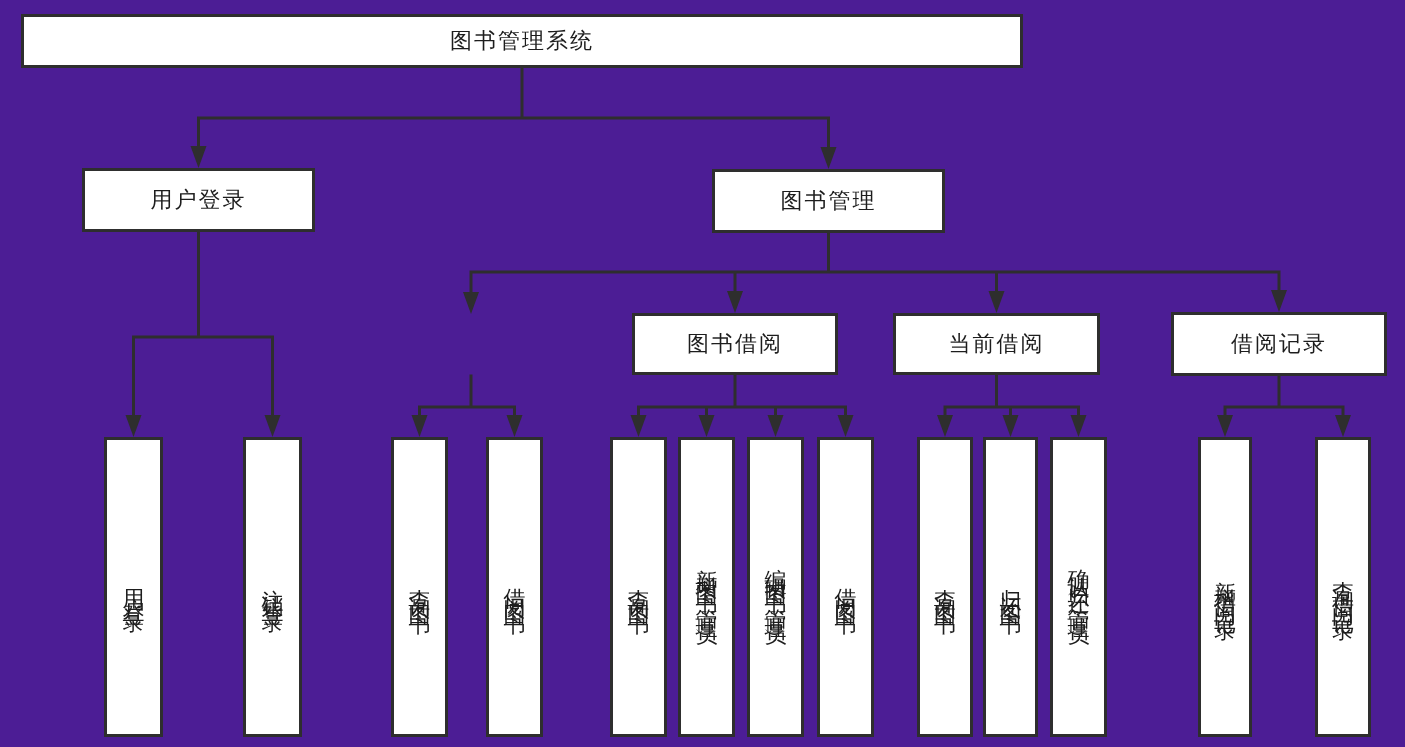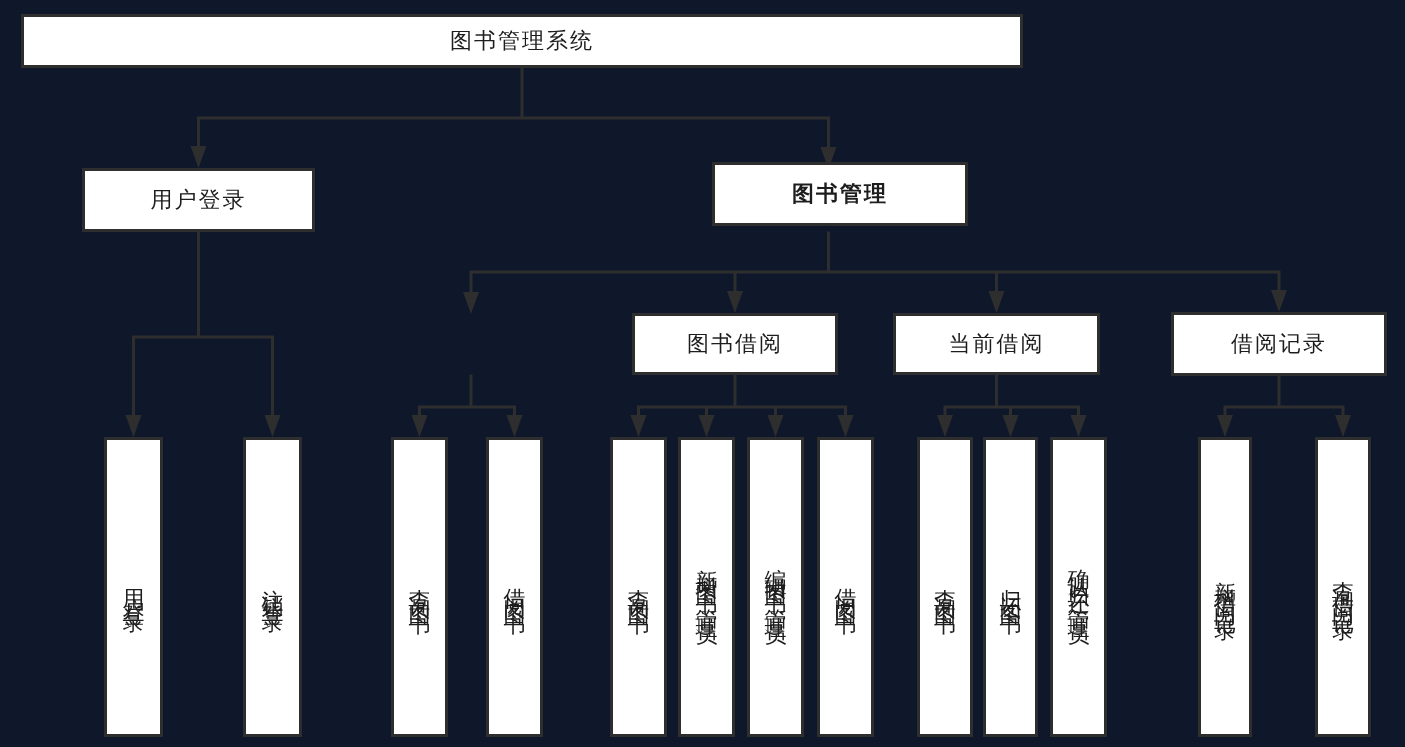--- a/index.html
+++ b/index.html
@@ -4,21 +4,21 @@
 <style>
   html, body {
     margin: 0;
     padding: 0;
     background: #ffffff;
   }
   .canvas {
     position: relative;
     width: 1405px;
     height: 747px;
-    background: #0f172a;
+    background: #4c1d95;
     font-family: "Liberation Sans", sans-serif;
     overflow: hidden;
   }
   .connector-layer {
     position: absolute;
     left: 0;
     top: 0;
     z-index: 1;
   }
   .box {
@@ -38,21 +38,21 @@
     white-space: nowrap;
   }
   .v {
     writing-mode: vertical-rl;
     text-orientation: mixed;
     letter-spacing: 8px;
   }
   
   .b-root    { left: 21px;   top: 14px;  width: 1002px; height: 54px; }
   .b-login   { left: 82px;   top: 168px; width: 233px;  height: 64px; }
-  .b-mgmt    { left: 712px;  top: 162px; width: 256px;  height: 64px; font-weight: bold; }
+  .b-mgmt    { left: 712px;  top: 169px; width: 233px;  height: 64px; }
   .b-newbook { left: 364px;  top: 314px; width: 214px;  height: 62px; }
   .b-borrow  { left: 632px;  top: 313px; width: 206px;  height: 62px; }
   .b-current { left: 893px;  top: 313px; width: 207px;  height: 62px; }
   .b-records { left: 1171px; top: 312px; width: 216px;  height: 64px; }
   .b-user    { left: 104px;  top: 437px; width: 59px;   height: 300px; }
   .b-logout  { left: 243px;  top: 437px; width: 59px;   height: 300px; }
   .b-nbq     { left: 391px;  top: 437px; width: 57px;   height: 300px; }
   .b-nbb     { left: 486px;  top: 437px; width: 57px;   height: 300px; }
   .b-bbq     { left: 610px;  top: 437px; width: 57px;   height: 300px; }
   .b-bba     { left: 678px;  top: 437px; width: 57px;   height: 300px; }

